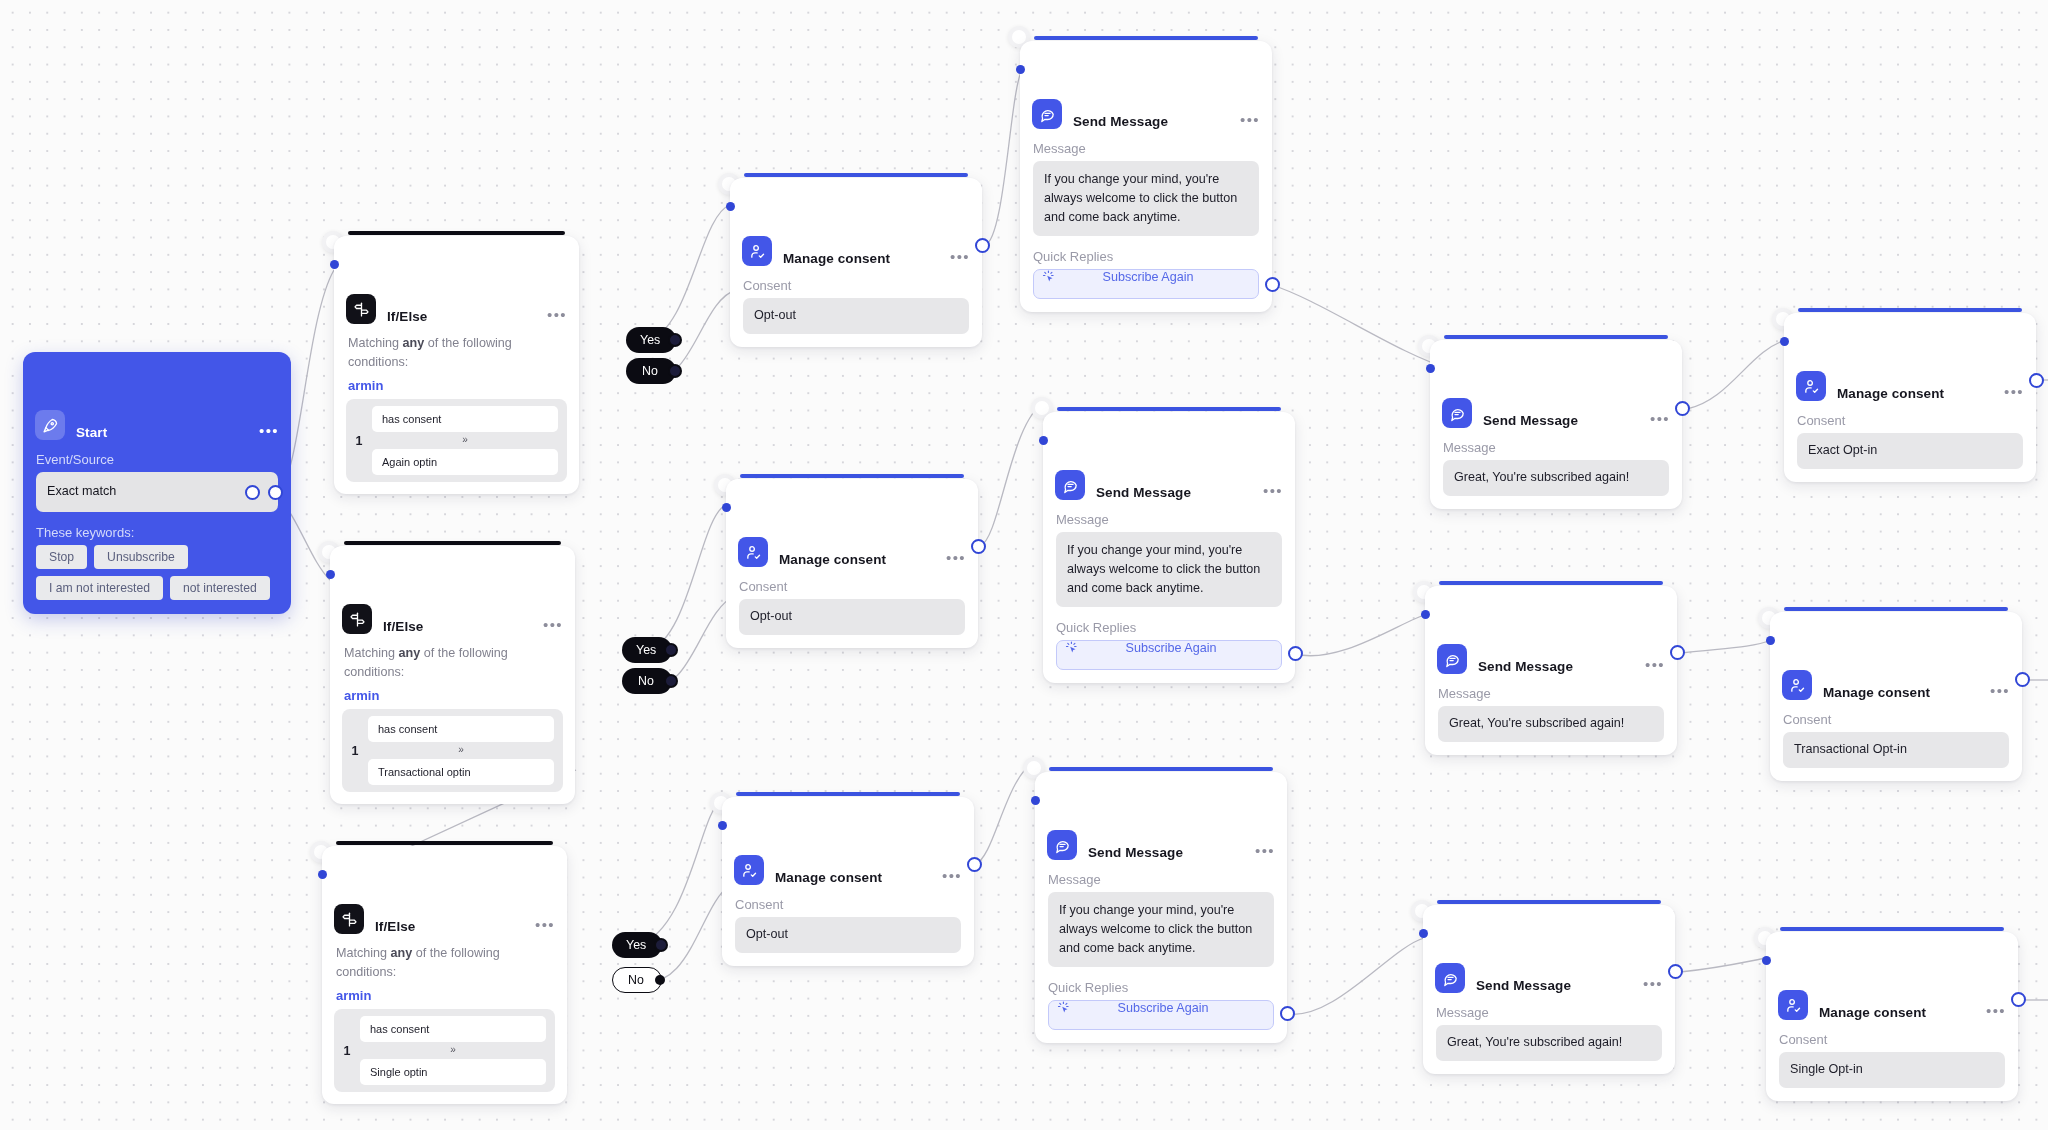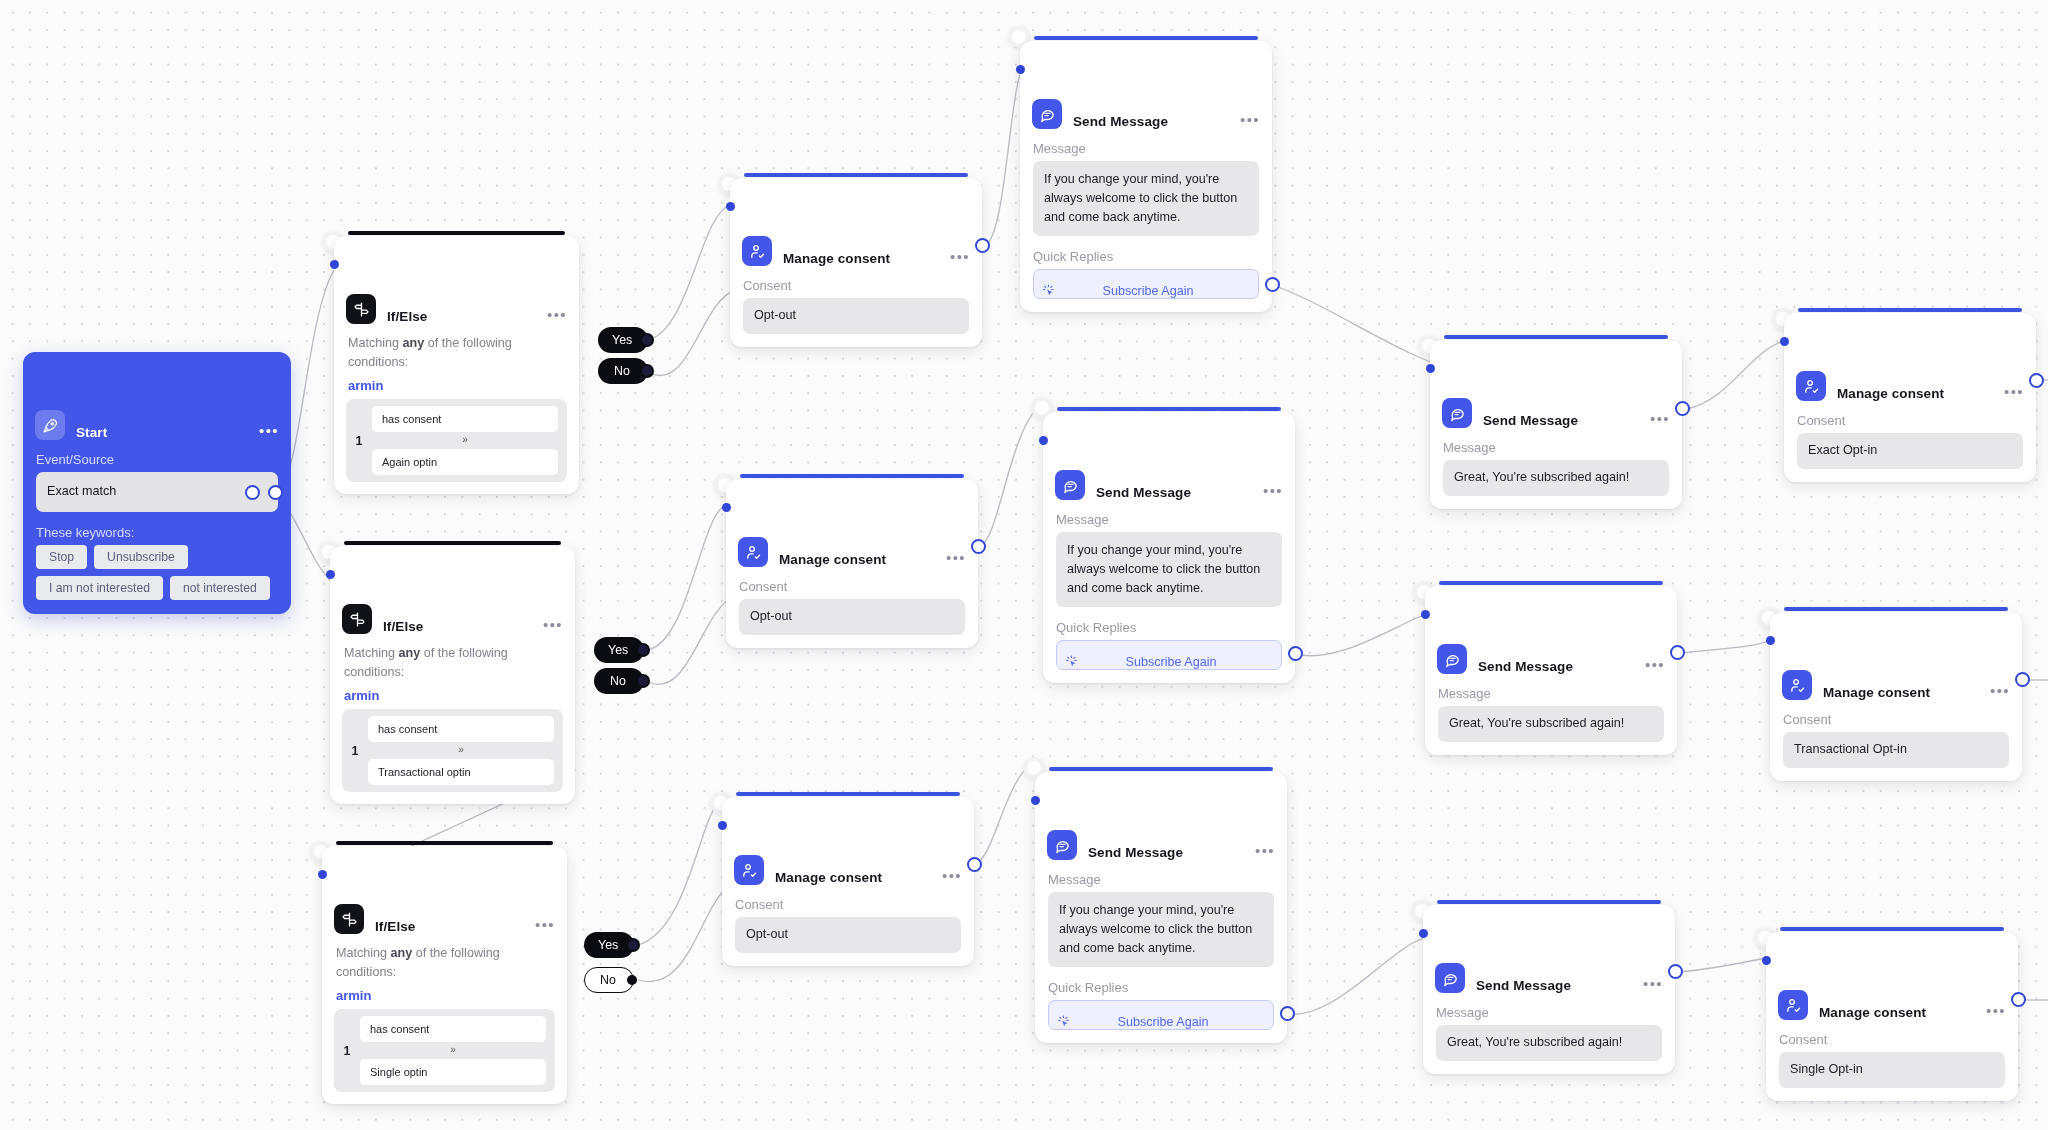--- a/index.html
+++ b/index.html
@@ -114,21 +114,21 @@
   .cond-chev {
     text-align: center; color: #55555f; font-size: 10px;
     padding: 3px 0 4px 0; line-height: 1;
   }
 
   
   .qr-btn {
     margin: 0 13px 13px 13px;
     background: #eef0fe; border: 1px solid #c3c9fa;
     border-radius: 7px; height: 30px;
-    display: flex; align-items: flex-end;
+    display: flex; align-items: flex-start;
     cursor: pointer;
   }
   .qr-icon { width: 30px; display: flex; align-items: center; justify-content: center; flex: 0 0 auto; }
   .qr-label {
     flex: 1 1 auto; text-align: center;
     font-size: 12.6px; color: #5568e8; padding-right: 26px;
   }
 
   
   .h-in {
@@ -147,20 +147,21 @@
 
   
   .pill {
     position: absolute; z-index: 4;
     height: 26px; min-width: 50px;
     border-radius: 14px;
     display: flex; align-items: center; justify-content: center;
     font-size: 12.4px; font-weight: 500;
     padding: 0 16px 0 14px;
     cursor: pointer;
+    margin-left: 28px;
   }
   .pill.dark { background: #0b0b12; color: #ffffff; }
   .pill.light { background: #ffffff; color: #0b0b12; border: 1.6px solid #0b0b12; }
   .pill-dot {
     position: absolute; right: -4px; top: 50%; transform: translateY(-50%);
     width: 10px; height: 10px; border-radius: 50%;
   }
   .pill.dark .pill-dot { background: #1c1c3a; box-shadow: 0 0 0 2px #0b0b12; }
   .pill.light .pill-dot { background: #0b0b12; }
 </style>

